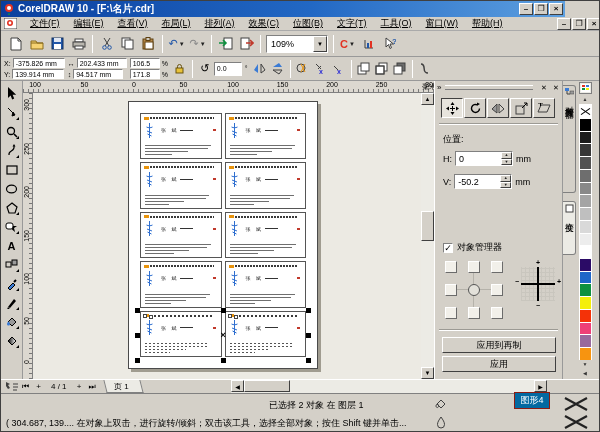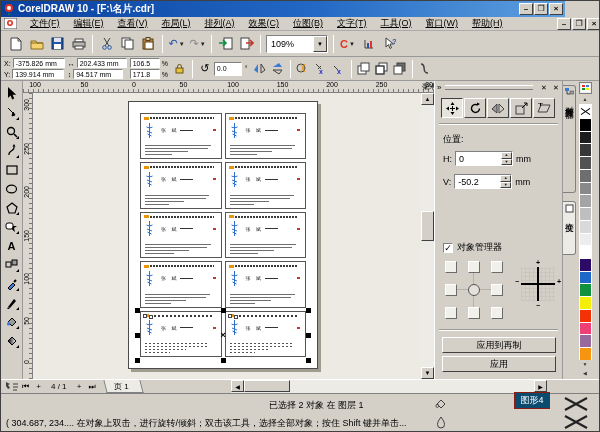--- a/index.html
+++ b/index.html
@@ -98,21 +98,21 @@
   #hscroll .lt{position:absolute;left:0;top:0;width:13px;height:12px;}
   #hscroll .rt{position:absolute;right:0;top:0;width:13px;height:12px;}
   #hscroll .thumb{position:absolute;left:13px;top:0;width:46px;height:12px;background:#d4d0c8;
     border:1px solid;border-color:#fff #404040 #404040 #fff;}
   
   #statusbar{position:absolute;left:0;top:392px;width:600px;height:40px;background:#d4d0c8;border-top:1px solid #808080;}
   #st1{position:absolute;left:0;top:2px;width:600px;height:17px;}
   #st2{position:absolute;left:0;top:20px;width:600px;height:18px;}
   #selinfo{position:absolute;left:268px;top:3px;white-space:nowrap;}
   #hint{position:absolute;left:5px;top:3px;white-space:nowrap;max-width:420px;overflow:hidden;}
-  #badge{position:absolute;left:513px;top:-4px;width:36px;height:17px;background:#0c4a6e;color:#fff;
+  #badge{position:absolute;left:513px;top:-4px;width:36px;height:17px;background:#0369a1;color:#fff;
     display:flex;align-items:center;justify-content:center;font-size:9px;border:1px solid #8c1c12;}
   .xind{position:absolute;left:560px;top:0px;width:30px;height:16px;}
   
   #docker{position:absolute;left:433px;top:80px;width:128px;height:298px;background:#d4d0c8;
     border-left:1px solid #fff;font-size:9px;}
   #dockbar{position:absolute;left:0;top:0;width:128px;height:13px;display:flex;align-items:center;padding:0 2px;}
   #dockbar .grip{flex:1;height:5px;border-top:1px solid #fff;border-bottom:1px solid #808080;margin:0 4px;}
   .dx{width:10px;height:10px;font-size:7px;line-height:8px;text-align:center;border:1px solid transparent;margin-left:2px;}
   #transbtns{position:absolute;left:6px;top:17px;display:flex;gap:1px;}
   .trbtn{width:22px;height:20px;background:#d4d0c8;border:1px solid;border-color:#fff #404040 #404040 #fff;
@@ -914,21 +914,21 @@
       <svg width="13" height="12" viewBox="0 0 13 12" style="position:absolute;left:433px;top:2px;">
           <path d="M3 6 L7 2 L11 6 L7 10 Z" fill="none" stroke="#404040"></path>
           <path d="M2 8 c0 2 2.6 2 2.6 0 c0 -1.2 -1.3 -2.2 -1.3 -2.2 s-1.3 1 -1.3 2.2" fill="none" stroke="#404040"></path>
         </svg>
       <div id="badge">图形4</div>
       <svg class="xind" viewBox="0 0 30 16">
           <path d="M4 2 L26 14 M26 2 L4 14" stroke="#222" stroke-width="2.2" fill="none"></path>
         </svg>
     </div>
     <div id="st2">
-      <span id="hint">( 304.687, 234....  在对象上双击，进行旋转/倾斜；双击该工具，选择全部对象；按住 Shift 键并单击...</span>
+      <span id="hint">( 304.687, 139....  在对象上双击，进行旋转/倾斜；双击该工具，选择全部对象；按住 Shift 键并单击...</span>
       <svg width="10" height="13" viewBox="0 0 10 13" style="position:absolute;left:435px;top:2px;">
           <path d="M5 1 c2 3 3.5 5 3.5 7.5 a3.5 3.5 0 0 1 -7 0 C1.5 6 3 4 5 1" fill="none" stroke="#404040"></path>
         </svg>
       <svg class="xind" viewBox="0 0 30 16">
           <path d="M4 2 L26 14 M26 2 L4 14" stroke="#222" stroke-width="2.2" fill="none"></path>
         </svg>
     </div>
   </div>
 
 </div>

